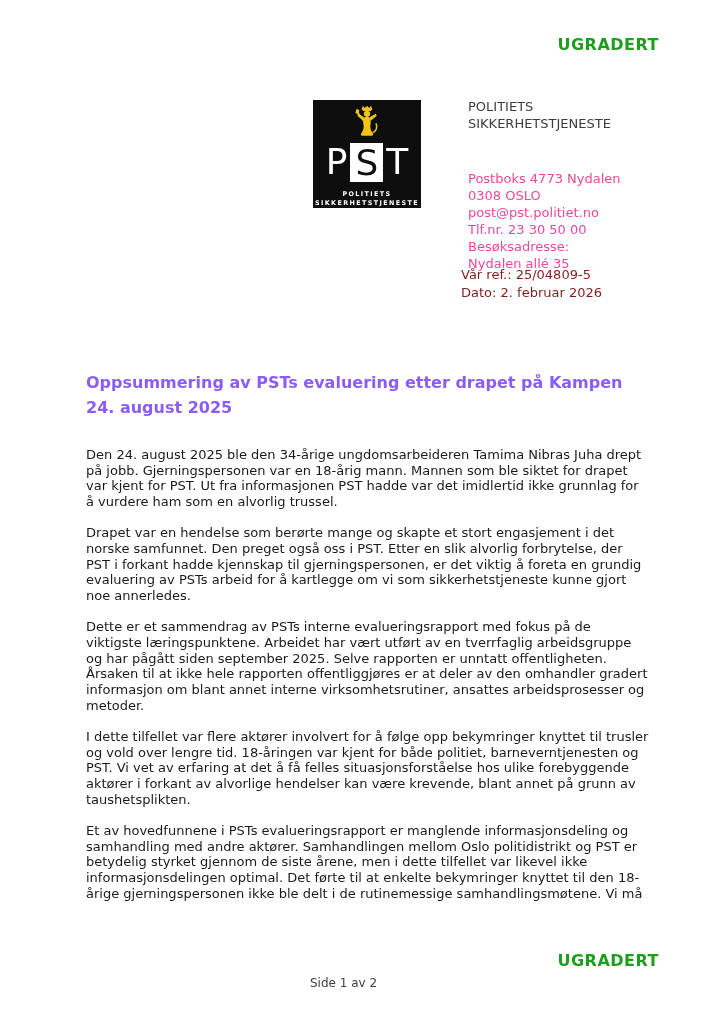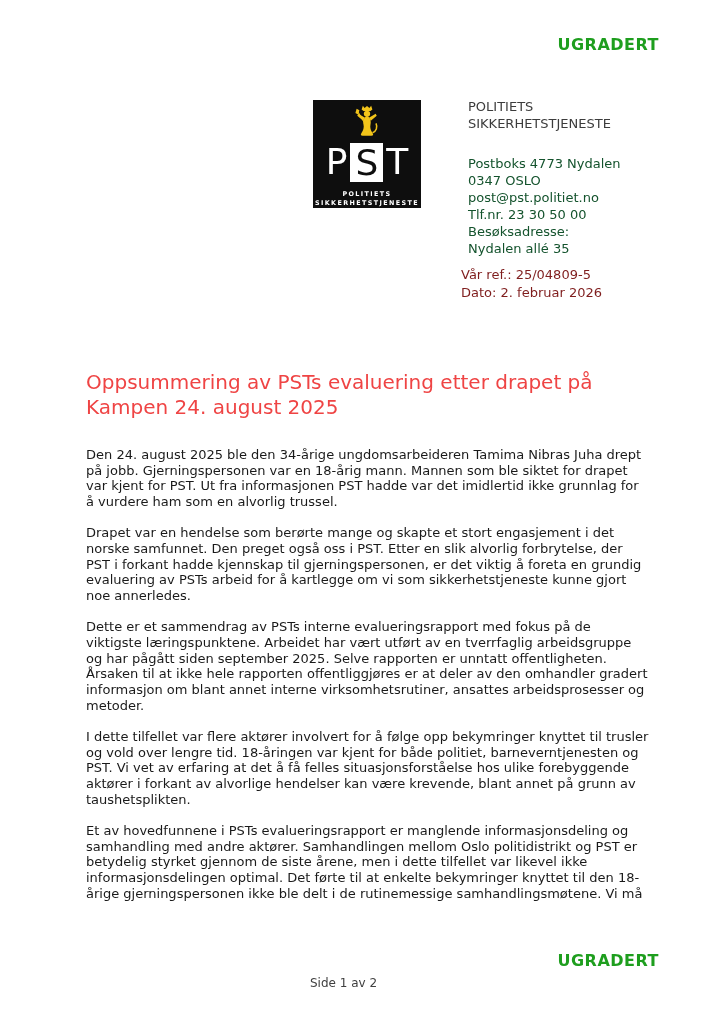--- a/index.html
+++ b/index.html
@@ -32,30 +32,30 @@
     font-size:36px; line-height:39px; font-weight:400;
   }
   .logo-org {
     color:#ffffff; font-size:6.4px; letter-spacing:1.4px; line-height:8.5px;
     margin-top:7px; font-weight:bold;
   }
 
   
   .sender { position:absolute; left:468px; top:99px; font-size:13px; }
   .sender-name { color:#3c3c3c; line-height:16.5px; }
-  .sender-address { color:#14532d; line-height:17px; margin-top:23px; }
+  .sender-address { color:#ec4899; line-height:17px; margin-top:38px; }
 
   
   .ref-block { position:absolute; left:461px; top:266px; font-size:13px; line-height:17.5px; color:#7f1d1d; }
 
   
   .content { position:absolute; left:86px; top:370px; width:563px; }
   .doc-title {
-    font-size:20px; font-weight:400; line-height:25px;
-    margin:0 0 27px 0; color:#ef4444;
+    font-size:16px; font-weight:700; line-height:25px;
+    margin:0 0 27px 0; color:#8b5cf6;
   }
   .content p { font-size:13px; line-height:15.7px; margin:0 0 15.5px 0; }
 
   .footer-page { position:absolute; left:310px; top:976px; font-size:12px; color:#404040; }
 </style>
 </head>
 <body>
 
 <div class="page">
 
@@ -85,21 +85,21 @@
     </div>
   </div>
 
   <div class="sender">
     <div class="sender-name">
       <div>POLITIETS</div>
       <div>SIKKERHETSTJENESTE</div>
     </div>
     <div class="sender-address">
       <div>Postboks 4773 Nydalen</div>
-      <div>0347 OSLO</div>
+      <div>0308 OSLO</div>
       <div>post@pst.politiet.no</div>
       <div>Tlf.nr. 23 30 50 00</div>
       <div>Besøksadresse:</div>
       <div>Nydalen allé 35</div>
     </div>
   </div>
 
   <div class="ref-block">
     <div>Vår ref.: 25/04809-5</div>
     <div>Dato: 2. februar 2026</div>

